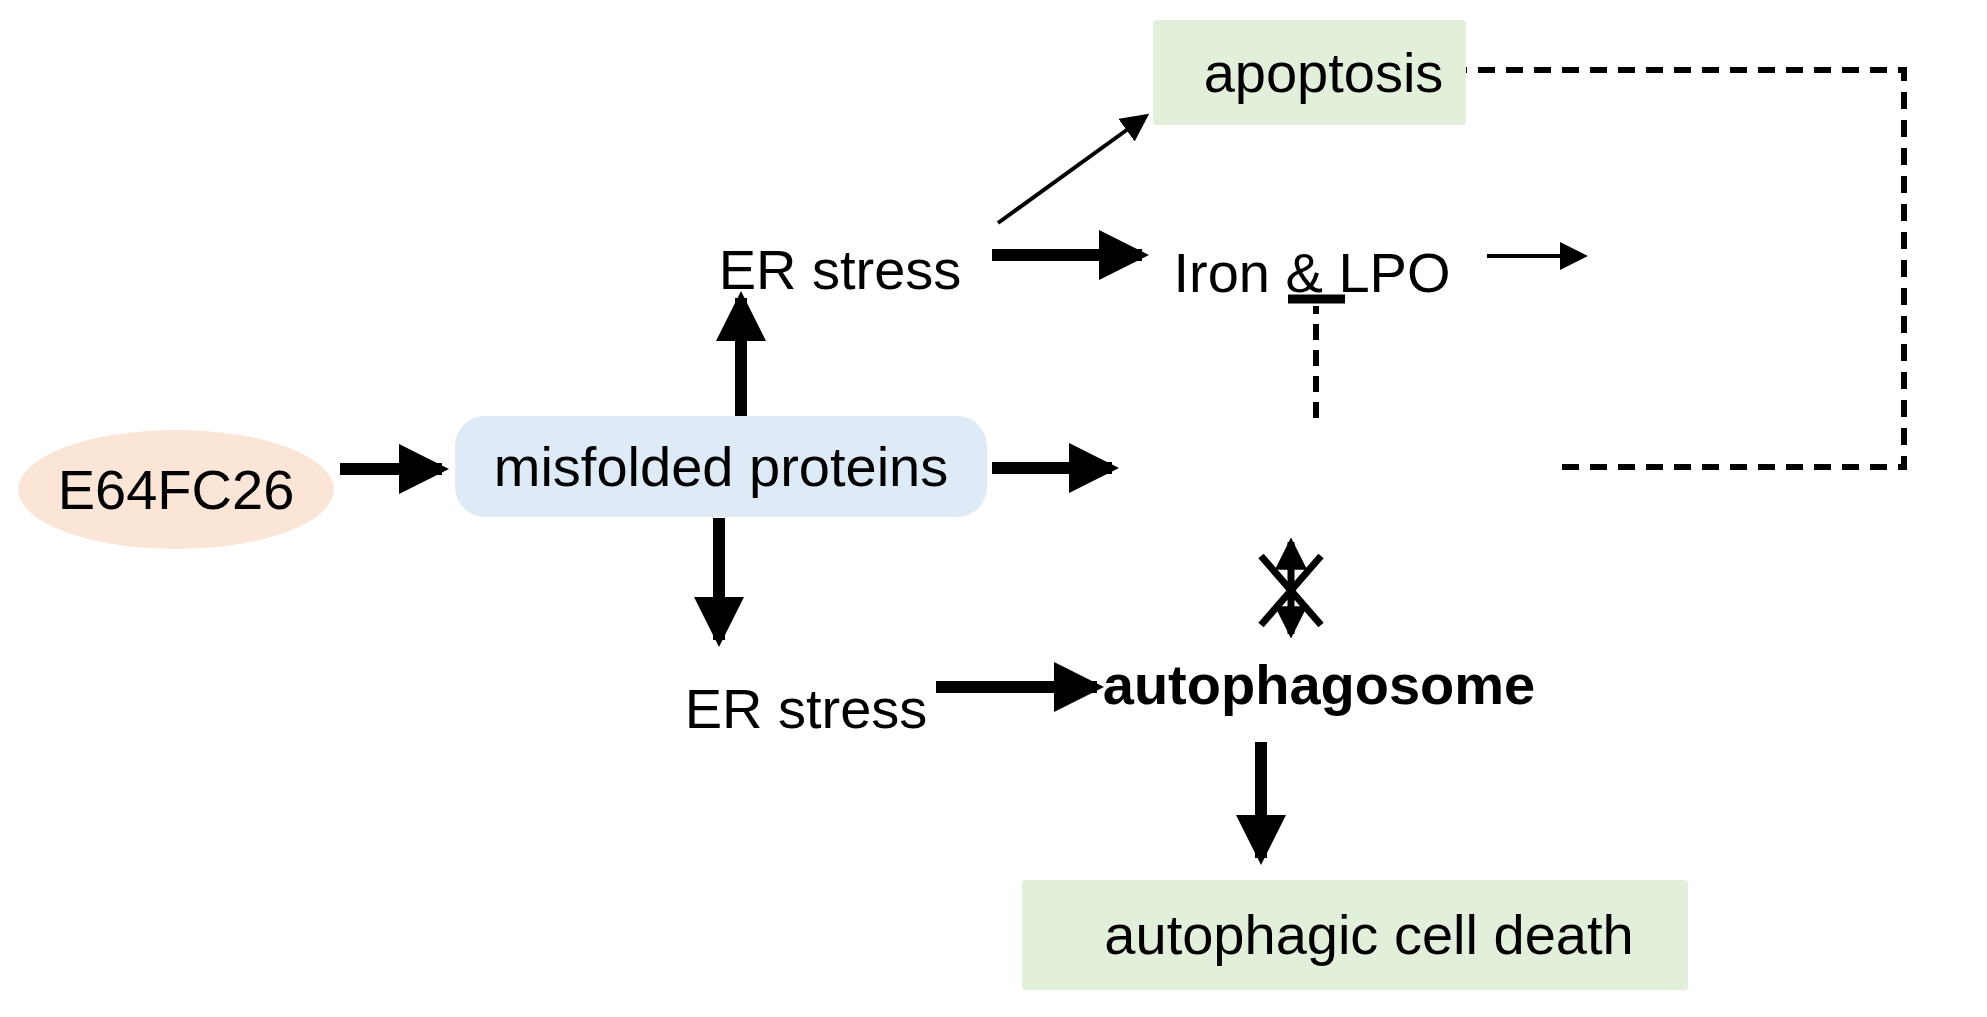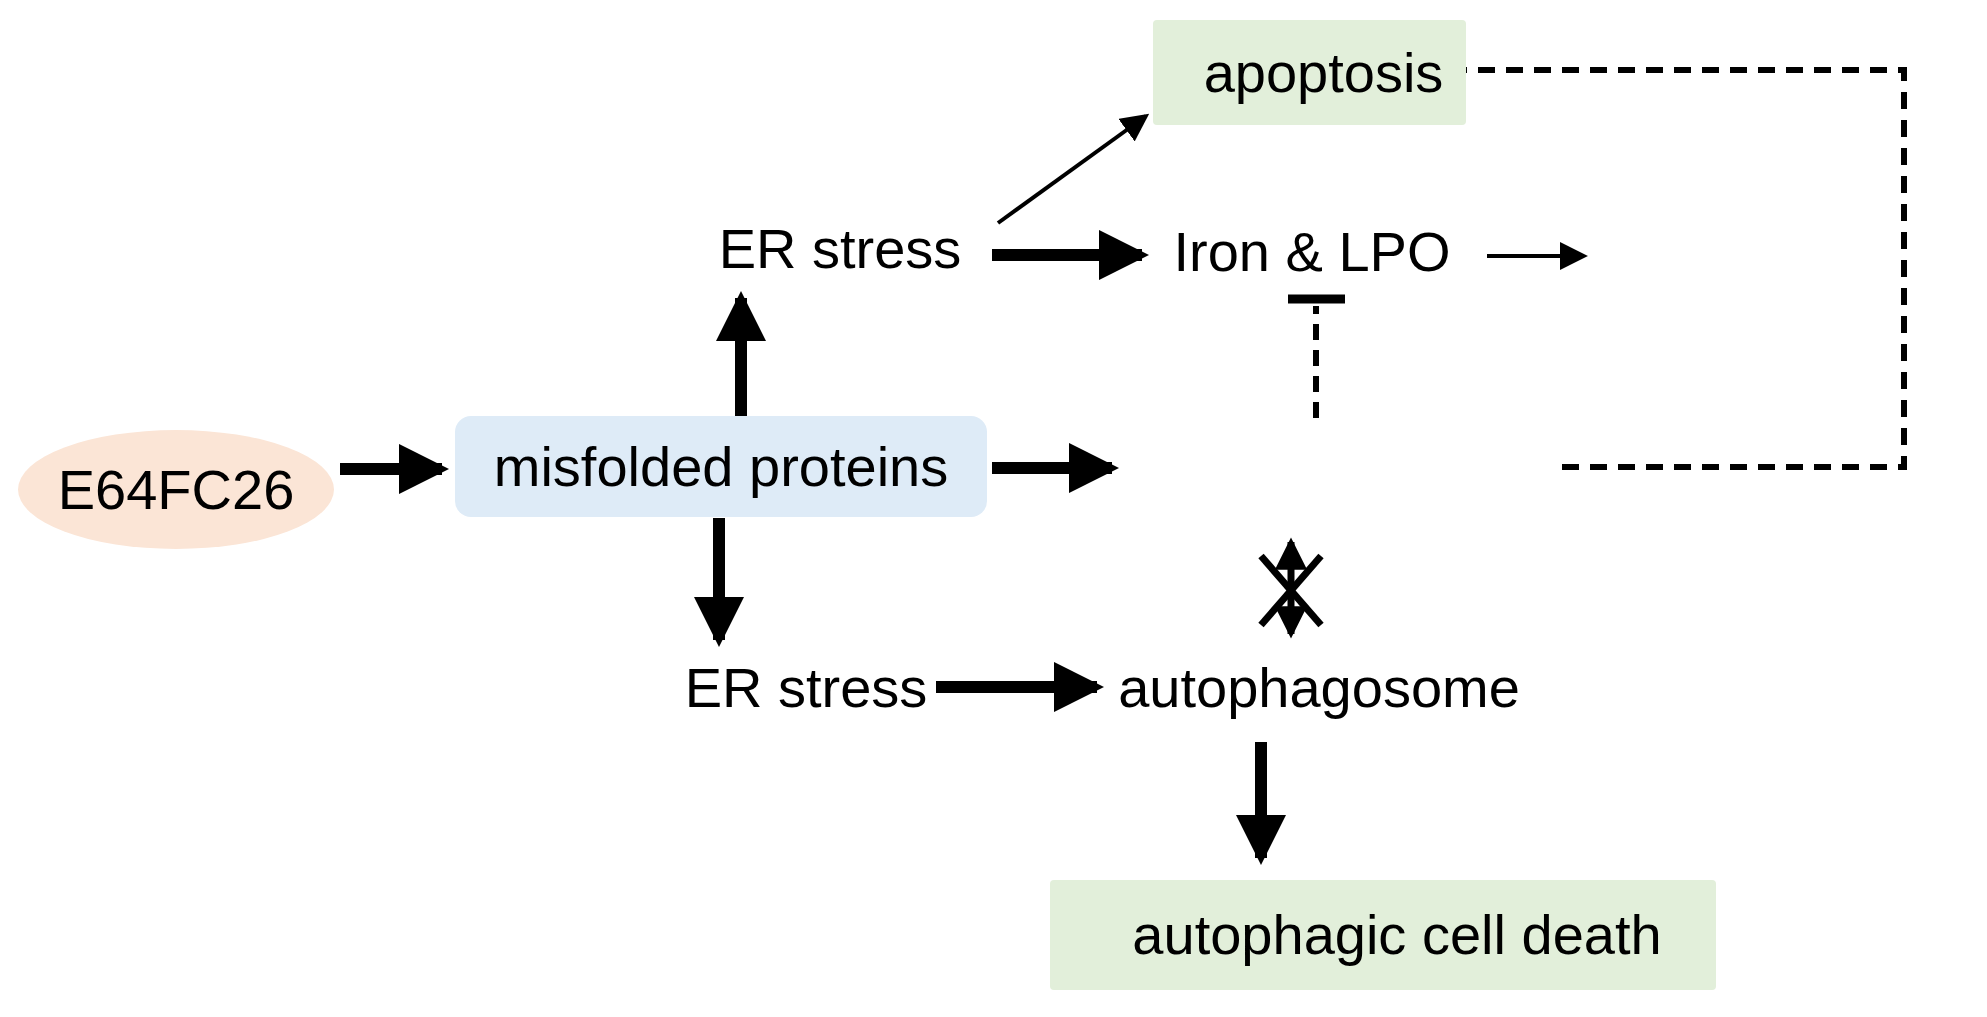--- a/index.html
+++ b/index.html
@@ -26,41 +26,42 @@
     line-height: 1.1;
     white-space: nowrap;
     text-align: center;
   }
   .ellipse-peach {
     background: #fbe5d6;
     border-radius: 50%;
   }
   .box-blue {
     background: #deebf7;
-    border-radius: 16px;
+    border-radius: 30px;
   }
   .box-green {
     background: #e2efda;
     border-radius: 4px;
     padding-left: 28px;
   }
   .bare {
     transform: translate(-50%, -50%);
+    margin-top: 21px;
   }
   
   #n-e64fc26          { left: 18px;   top: 430px; width: 316px; height: 119px; }
   #n-misfolded        { left: 455px;  top: 416px; width: 532px; height: 101px; }
   #n-apoptosis        { left: 1153px; top: 20px;  width: 285px; height: 105px; }
   #n-ferroptosis      { left: 1598px; top: 203px; width: 284px; height: 99px;  }
   #n-lysosome         { left: 1125px; top: 418px; width: 432px; height: 99px;  }
-  #n-acd              { left: 1050px; top: 880px; width: 638px; height: 110px; }
+  #n-acd              { left: 1022px; top: 880px; width: 638px; height: 110px; }
   #n-er-stress-top    { left: 840px;  top: 249px; }
   #n-iron-lpo         { left: 1312px; top: 252px; align-items: flex-end; }
   #n-er-stress-bottom { left: 806px;  top: 688px; }
-  #n-autophagosome    { left: 1319px; top: 688px; }
+  #n-autophagosome    { left: 1319px; top: 664px; font-weight: bold; }
 </style>
 </head>
 <body>
 
 <div id="canvas">
 
   <svg id="edges" viewBox="0 0 1987 1017" xmlns="http://www.w3.org/2000/svg">
     <defs>
       <marker id="mThick" viewBox="0 0 10 10" refX="8.6" refY="5" markerWidth="4.2" markerHeight="4.2" orient="auto-start-reverse">
         <path d="M0 0 L10 5 L0 10 Z" fill="#000000"></path>

